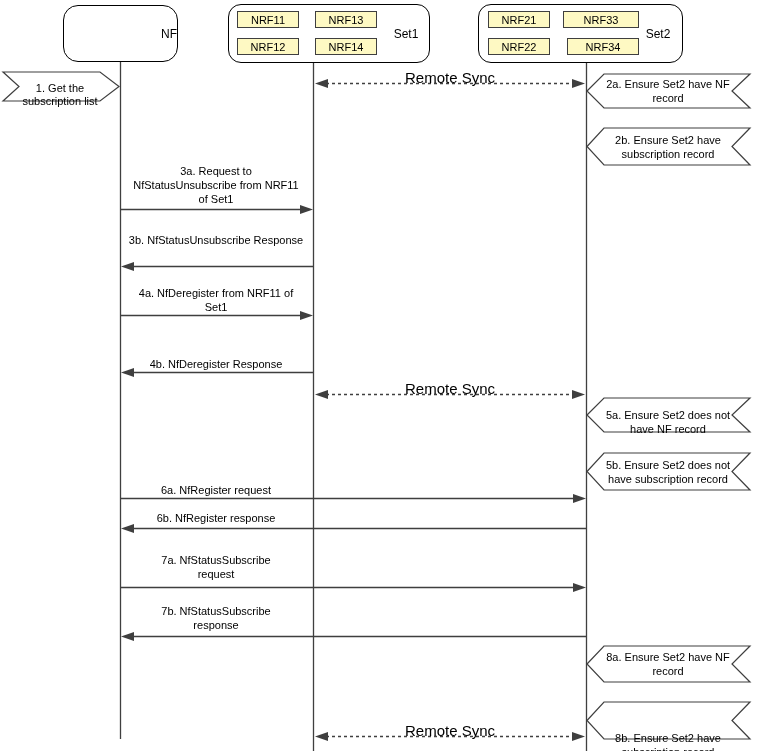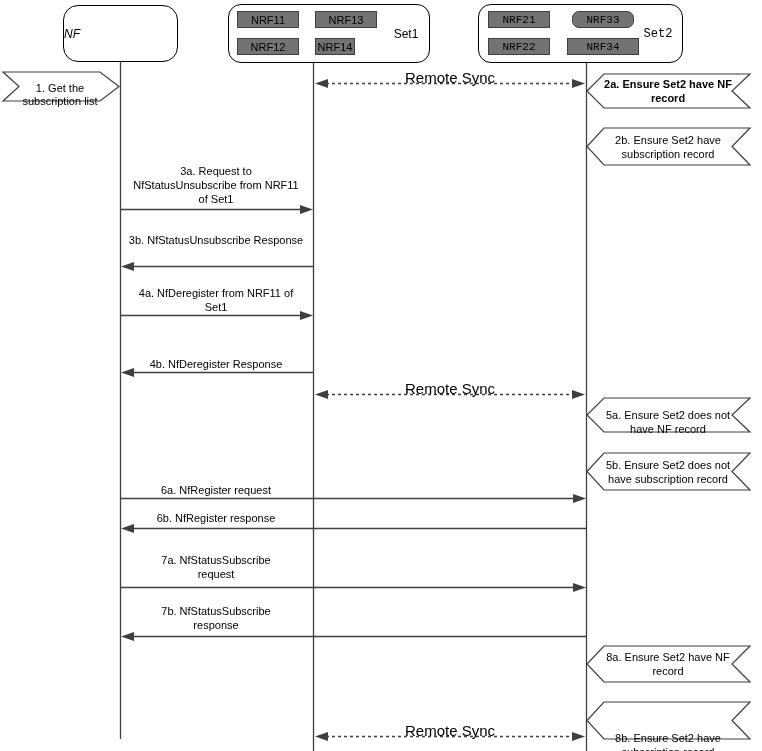--- a/index.html
+++ b/index.html
@@ -5,23 +5,23 @@
   html,body{margin:0;padding:0;background:#ffffff;}
   #stage{
     position:relative;width:762px;height:751px;background:#ffffff;overflow:hidden;
     font-family:"Liberation Sans", sans-serif;color:#000;
   }
   #layer-svg{position:absolute;left:0;top:0;}
   .pbox{
     position:absolute;background:#fff;border:1px solid #000;border-radius:13px;
     box-sizing:border-box;
   }
-  .pbox.nf{display:flex;align-items:center;justify-content:flex-start;font-size:12px;font-style:italic;}
+  .pbox.nf{display:flex;align-items:center;justify-content:flex-end;font-size:12px;}
   .nrf{
-    position:absolute;background:#737373;border:1px solid #3f3f3f;box-sizing:border-box;
+    position:absolute;background:#fef9c3;border:1px solid #3f3f3f;box-sizing:border-box;
     display:flex;align-items:center;justify-content:center;font-size:11px;
   }
   .setlabel{position:absolute;font-size:12px;text-align:center;}
   .msg{
     position:absolute;font-size:11px;line-height:14px;text-align:center;
   }
   .msg div{white-space:nowrap;}
   .note-text{
     position:absolute;font-size:11px;line-height:14px;text-align:center;
     display:flex;flex-direction:column;justify-content:center;
@@ -107,51 +107,51 @@
   <div class="pbox" style="left:228px;top:4px;width:202px;height:59px;">
     <div class="nrf" style="left:8px;top:6px;width:62px;height:17px;">
       <span>NRF11</span>
     </div>
     <div class="nrf" style="left:86px;top:6px;width:62px;height:17px;">
       <span>NRF13</span>
     </div>
     <div class="nrf" style="left:8px;top:33px;width:62px;height:17px;">
       <span>NRF12</span>
     </div>
-    <div class="nrf" style="left:86px;top:33px;width:40px;height:17px;">
+    <div class="nrf" style="left:86px;top:33px;width:62px;height:17px;">
       <span>NRF14</span>
     </div>
     <div class="setlabel" style="left:152px;top:22px;width:50px;">Set1</div>
   </div>
 
-  <div class="pbox" style="left:478px;top:4px;width:205px;height:59px;font-family:Liberation Mono, monospace;">
+  <div class="pbox" style="left:478px;top:4px;width:205px;height:59px;">
     <div class="nrf" style="left:9px;top:6px;width:62px;height:17px;">
       <span>NRF21</span>
     </div>
-    <div class="nrf" style="left:93px;top:6px;width:62px;height:17px;border-radius:7px;">
+    <div class="nrf" style="left:84px;top:6px;width:76px;height:17px;">
       <span>NRF33</span>
     </div>
     <div class="nrf" style="left:9px;top:33px;width:62px;height:17px;">
       <span>NRF22</span>
     </div>
     <div class="nrf" style="left:88px;top:33px;width:72px;height:17px;">
       <span>NRF34</span>
     </div>
     <div class="setlabel" style="left:154px;top:22px;width:50px;">Set2</div>
   </div>
 
   <div class="sync" style="left:380px;top:69px;width:140px;">Remote Sync</div>
   <div class="sync" style="left:380px;top:380px;width:140px;">Remote Sync</div>
   <div class="sync" style="left:380px;top:722px;width:140px;">Remote Sync</div>
 
   <div class="note-text" style="left:8px;top:72px;width:104px;height:46px;line-height:13px;">
     <div>1. Get the</div>
     <div>subscription list</div>
   </div>
-  <div class="note-text" style="left:604px;top:74px;width:128px;height:34px;font-weight:bold;">
+  <div class="note-text" style="left:604px;top:74px;width:128px;height:34px;">
     <div>2a. Ensure Set2 have NF</div>
     <div>record</div>
   </div>
   <div class="note-text" style="left:604px;top:128px;width:128px;height:37px;">
     <div>2b. Ensure Set2 have</div>
     <div>subscription record</div>
   </div>
   <div class="note-text" style="left:604px;top:398px;width:128px;height:48px;align-items:center;">
     <div>5a. Ensure Set2 does not</div>
     <div>have NF record</div>

